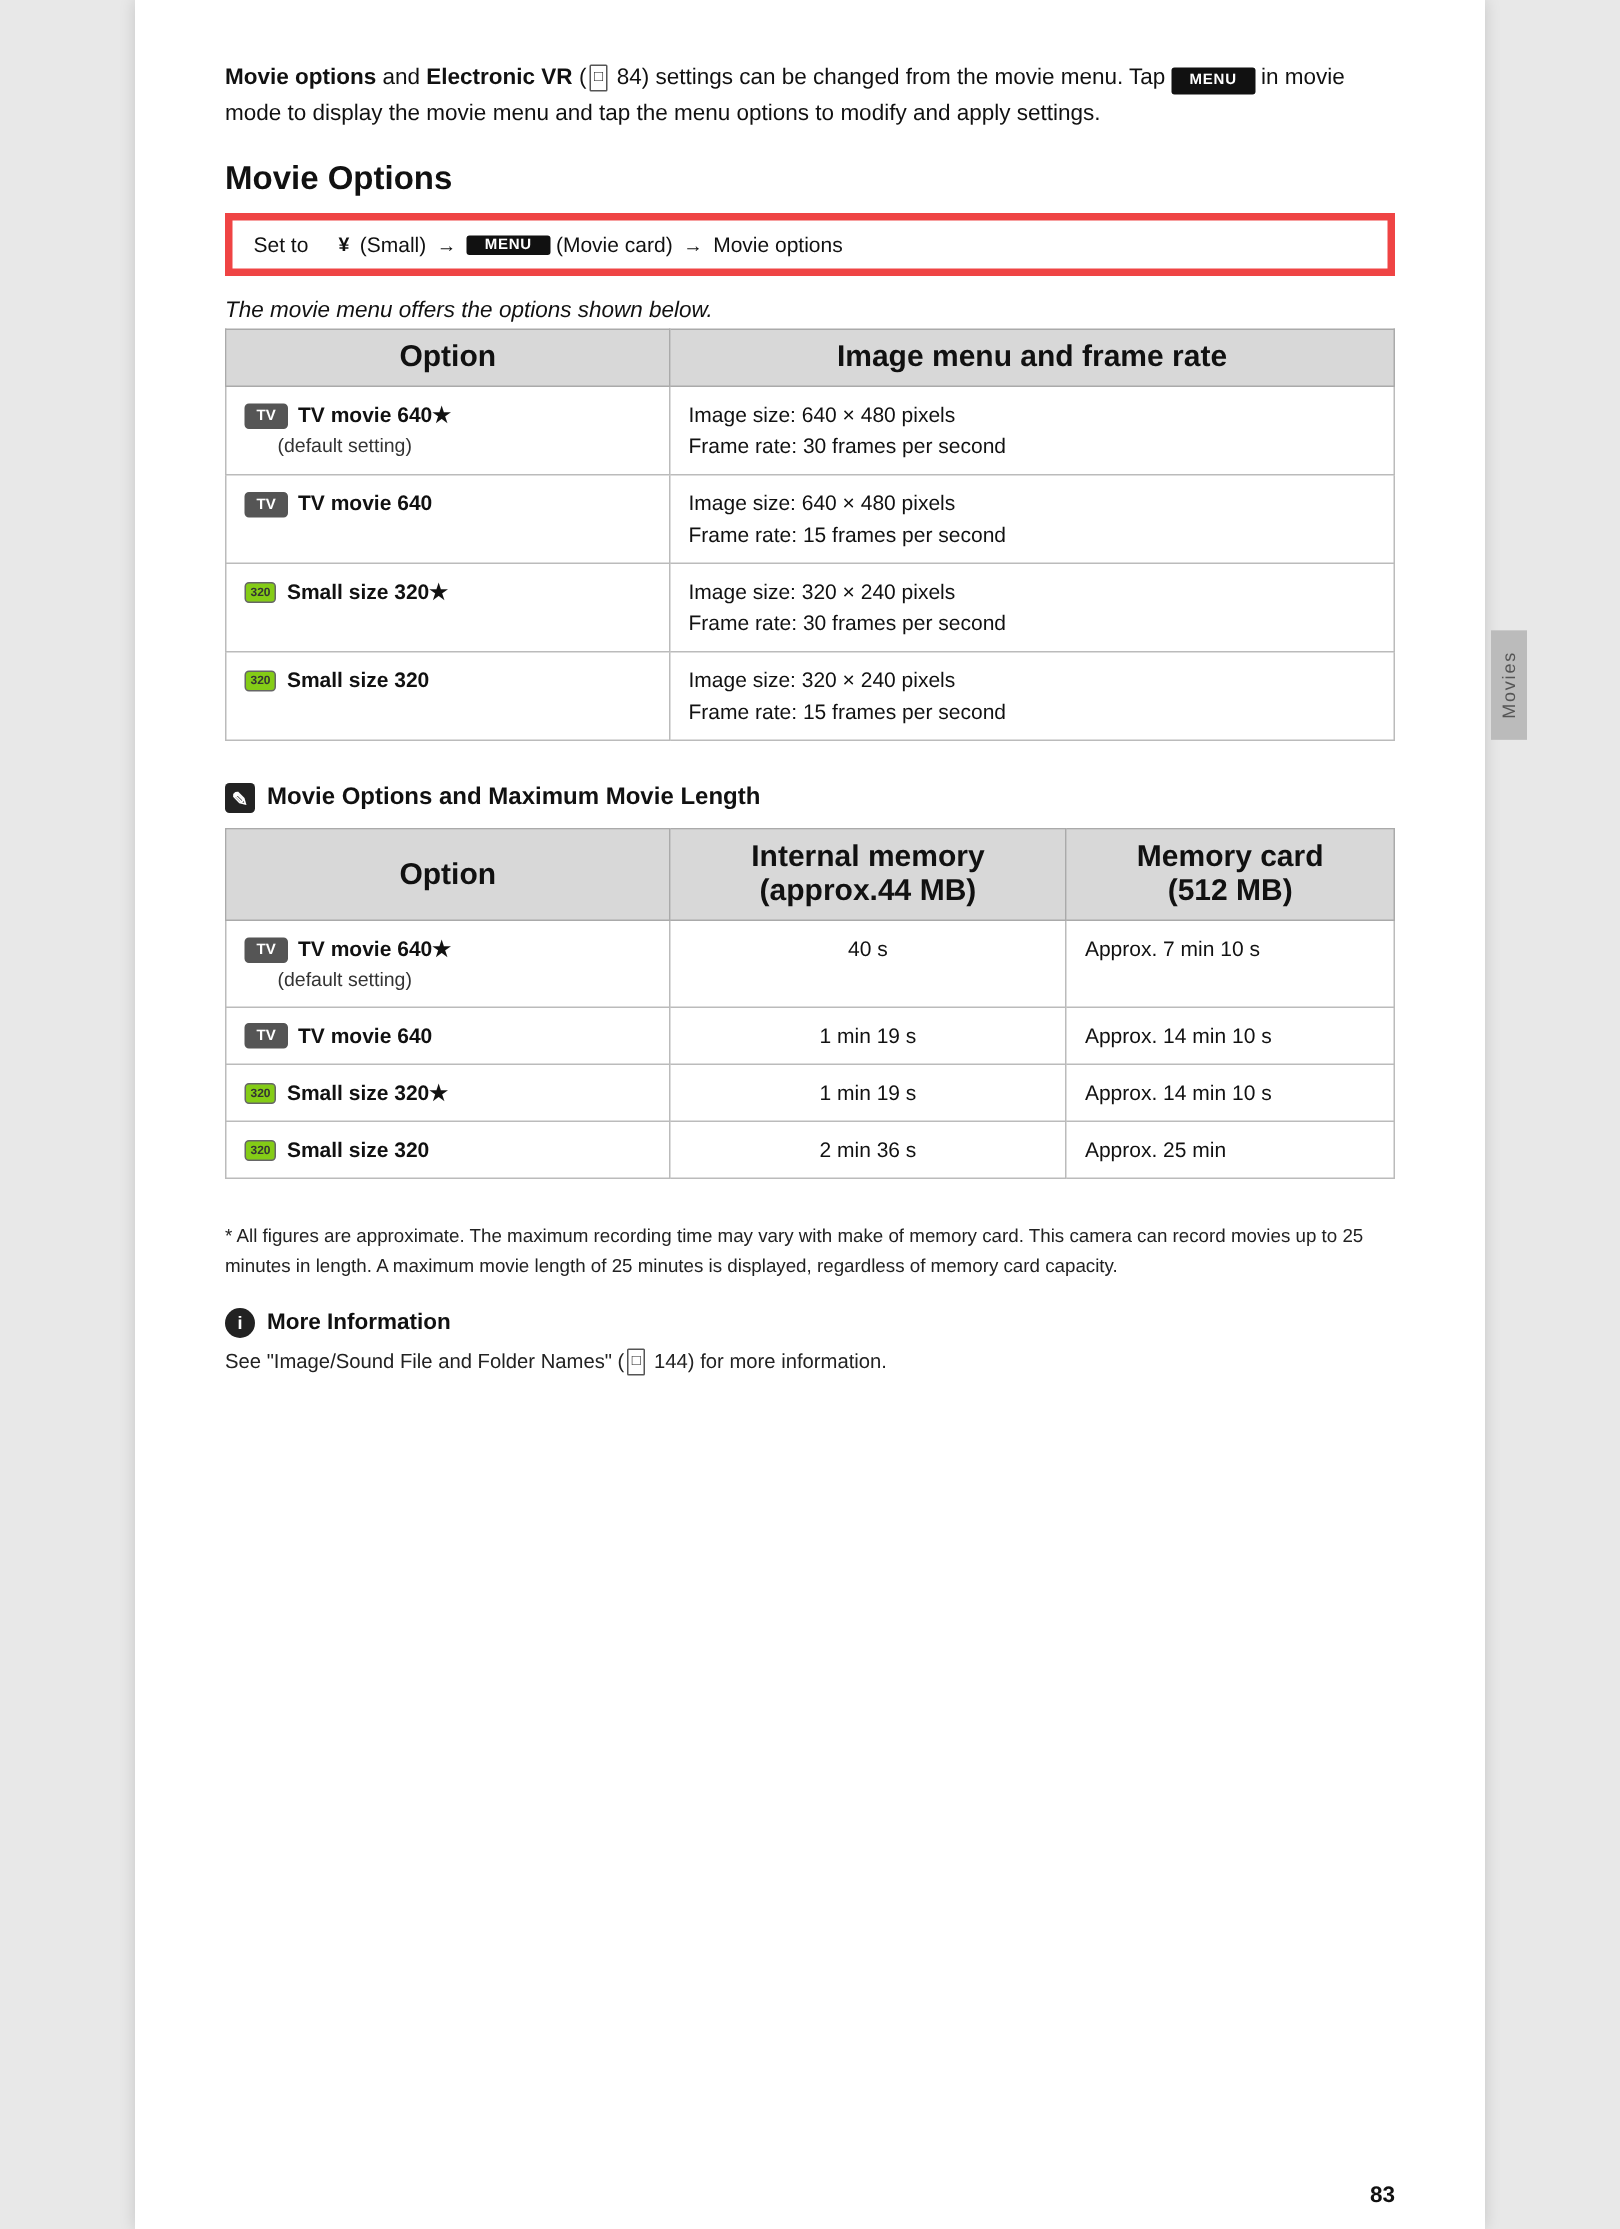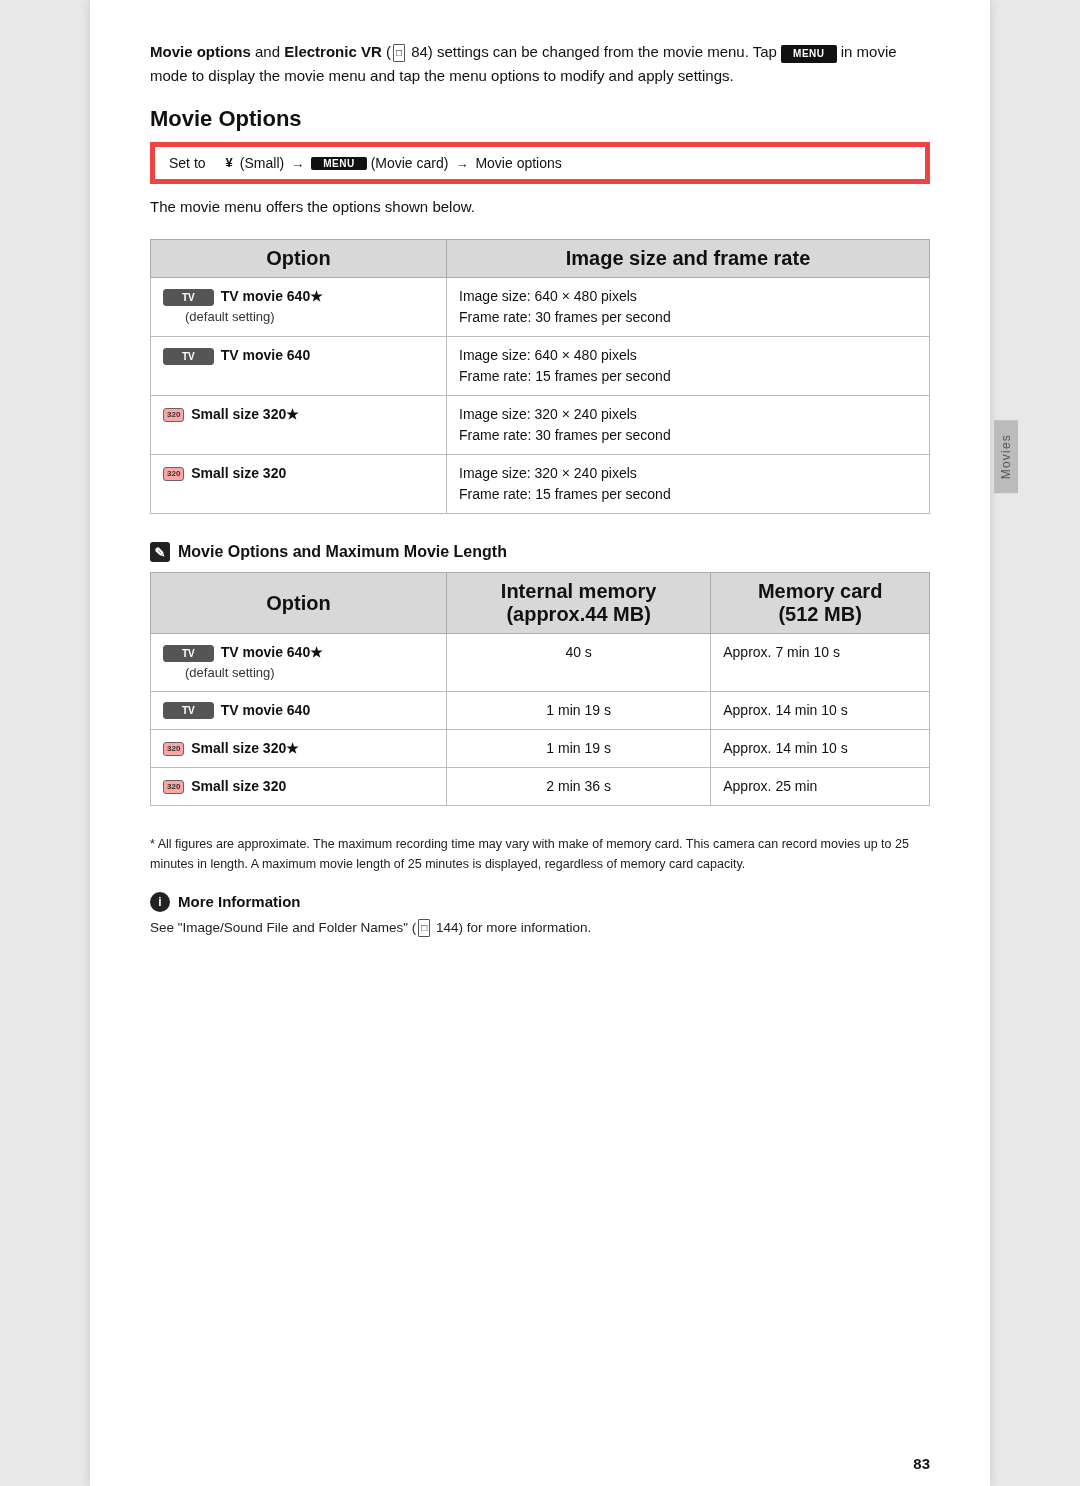--- a/index.html
+++ b/index.html
@@ -59,21 +59,22 @@
       background: #111;
       color: #fff;
       font-size: 10px;
       font-weight: bold;
       padding: 1px 12px;
       border-radius: 2px;
       letter-spacing: 0.05em;
     }
     .offers-text {
       font-size: 15px;
-      margin-bottom: 24px;
+      margin-bottom: 4px;
+      font-style: italic;
     }
     
     .data-table {
       width: 100%;
       border-collapse: collapse;
       margin-bottom: 28px;
       font-size: 14px;
     }
     .data-table thead tr th {
       background: #d8d8d8;
@@ -106,25 +107,25 @@
       margin-right: 3px;
       letter-spacing: 0;
       background: #f5f5f5;
       vertical-align: middle;
     }
     .icon-badge.tv {
       font-size: 10px;
       background: #555;
       color: #fff;
       border-color: #555;
-      padding: 0 18px;
+      padding: 0 7px;
     }
     .icon-badge.sm {
       font-size: 8px;
-      background: #fca5a5;
+      background: #84cc16;
       color: #333;
       border-color: #666;
     }
     .default-label {
       font-size: 13px;
       color: #333;
       display: block;
       padding-left: 22px;
     }
     
@@ -252,21 +253,21 @@
     <span class="arrow">→</span>
     <span>Movie options</span>
   </div>
 
   <p class="offers-text">The movie menu offers the options shown below.</p>
 
   <table class="data-table">
     <thead>
       <tr>
         <th class="col-option">Option</th>
-        <th>Image size and frame rate</th>
+        <th>Image menu and frame rate</th>
       </tr>
     </thead>
     <tbody>
       <tr>
         <td class="option-cell">
           <span class="icon-badge tv">TV</span>
           <strong>TV movie 640★</strong>
           <span class="default-label">(default setting)</span>
         </td>
         <td>

